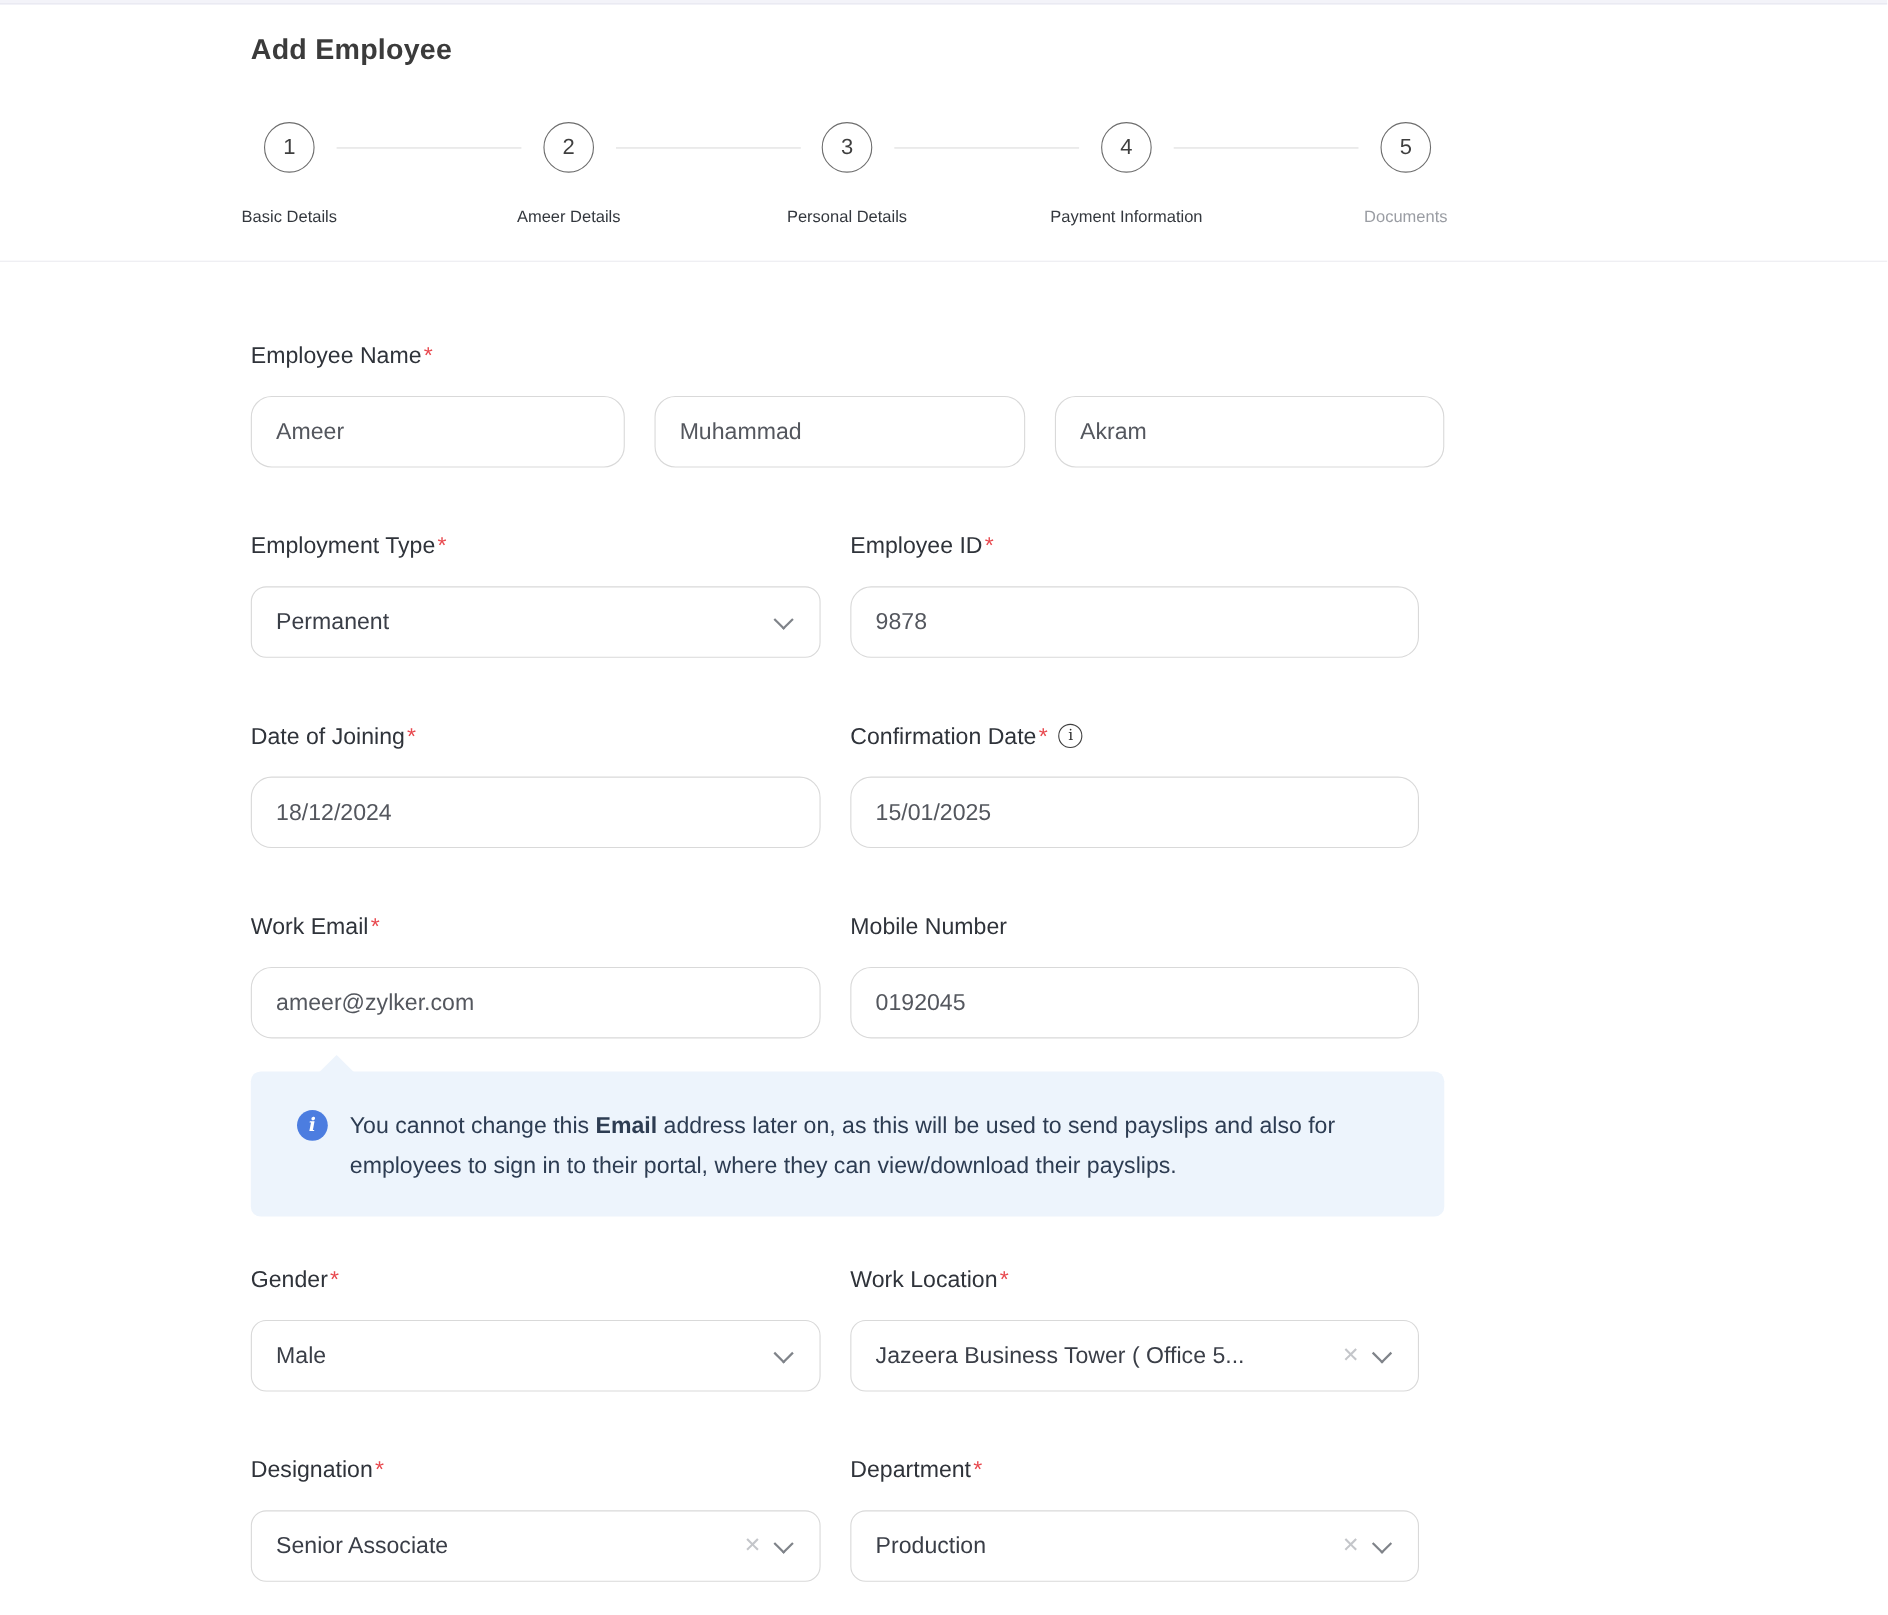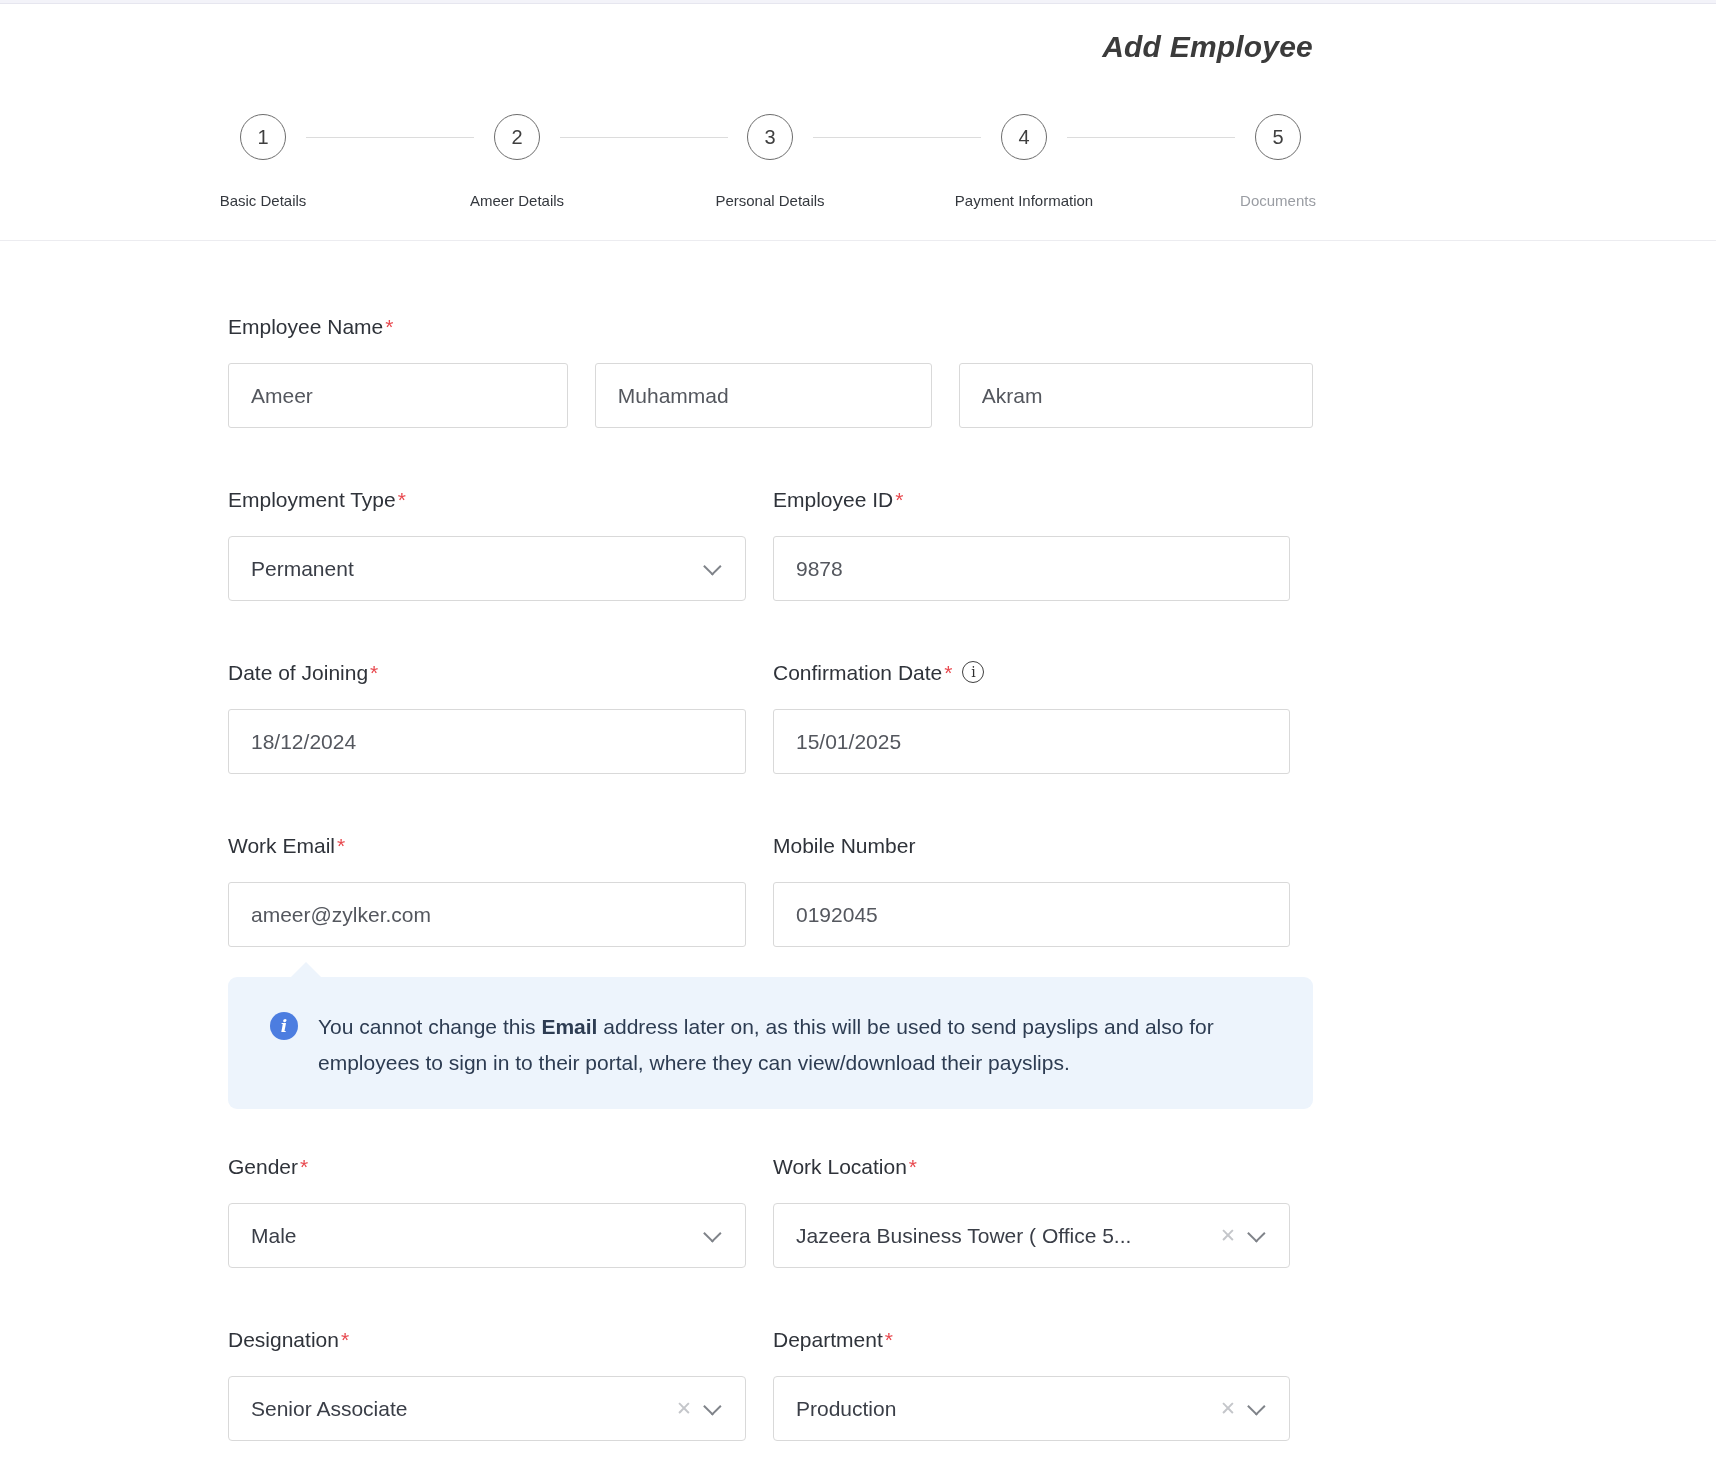--- a/index.html
+++ b/index.html
@@ -6,23 +6,22 @@
   html,body { background:#fff; }
   .page {
     position:relative; width:1716px; height:1468px; background:#fff;
     font-family:"Liberation Sans", sans-serif; color:#2f333a; overflow:hidden;
   }
   .top-strip { height:4px; background:#f3f3f9; border-bottom:1px solid #e6e6ef; }
 
   .content { width:1085px; margin-left:228px; }
 
   .page-title {
-    margin-top:26px; text-align:right; font-size:30px; font-weight:bold; color:#3b3b3b;
+    margin-top:26px; text-align:left; font-size:26px; font-weight:bold; color:#3b3b3b;
     letter-spacing:.2px;
-    font-style:italic;
   }
 
   
   .stepper { position:relative; height:126px; margin-top:50px; }
   .step-circle {
     position:absolute; top:0; width:46px; height:46px; border:1.5px solid #6d6d6d;
     border-radius:50%; background:#fff; display:flex; align-items:center; justify-content:center;
     font-size:20px; color:#3f3f3f;
   }
   .s1{left:12px} .s2{left:266px} .s3{left:519px} .s4{left:773px} .s5{left:1027px}
@@ -38,34 +37,34 @@
   .divider { width:100%; height:1px; background:#ececf0; }
 
   
   .form { padding-top:74px; }
   .row { margin-bottom:60px; }
   .label-row { display:flex; align-items:flex-start; margin-bottom:20px; height:28px; }
   .lbl { font-size:21px; color:#2f333a; }
   .req { font-size:21px; color:#e8494f; margin-left:2px; }
 
   input.txt {
-    height:65px; border:1px solid #d9d9d9; border-radius:3px; background:#fff;
+    height:65px; border:1px solid #d9d9d9; border-radius:19px; background:#fff;
     font-family:"Liberation Sans", sans-serif; font-size:21px; color:#54575e;
     padding:0 22px; outline:none;
   }
   .name-inputs { display:flex; gap:27px; }
   .w1{width:353px} .w2{width:350px} .w3{width:368px}
 
   .two-col { display:flex; gap:27px; }
   .col { width:518px; }
   .col:last-child { width:517px; }
   .col input.txt { width:100%; }
 
   .select {
-    height:65px; border:1px solid #d9d9d9; border-radius:4px; background:#fff;
+    height:65px; border:1px solid #d9d9d9; border-radius:14px; background:#fff;
     display:flex; align-items:center; padding:0 24px 0 22px; cursor:pointer;
   }
   .sel-val {
     flex:1; font-size:21px; color:#3a3e47; white-space:nowrap; overflow:hidden;
   }
   .clear-x { font-size:19px; color:#c4c6ca; margin:0 16px 0 8px; line-height:1; }
   .chevron {
     width:13px; height:13px; border-left:2px solid #7f8389; border-bottom:2px solid #7f8389;
     transform:rotate(-45deg) translateY(-3px); flex:none;
   }

